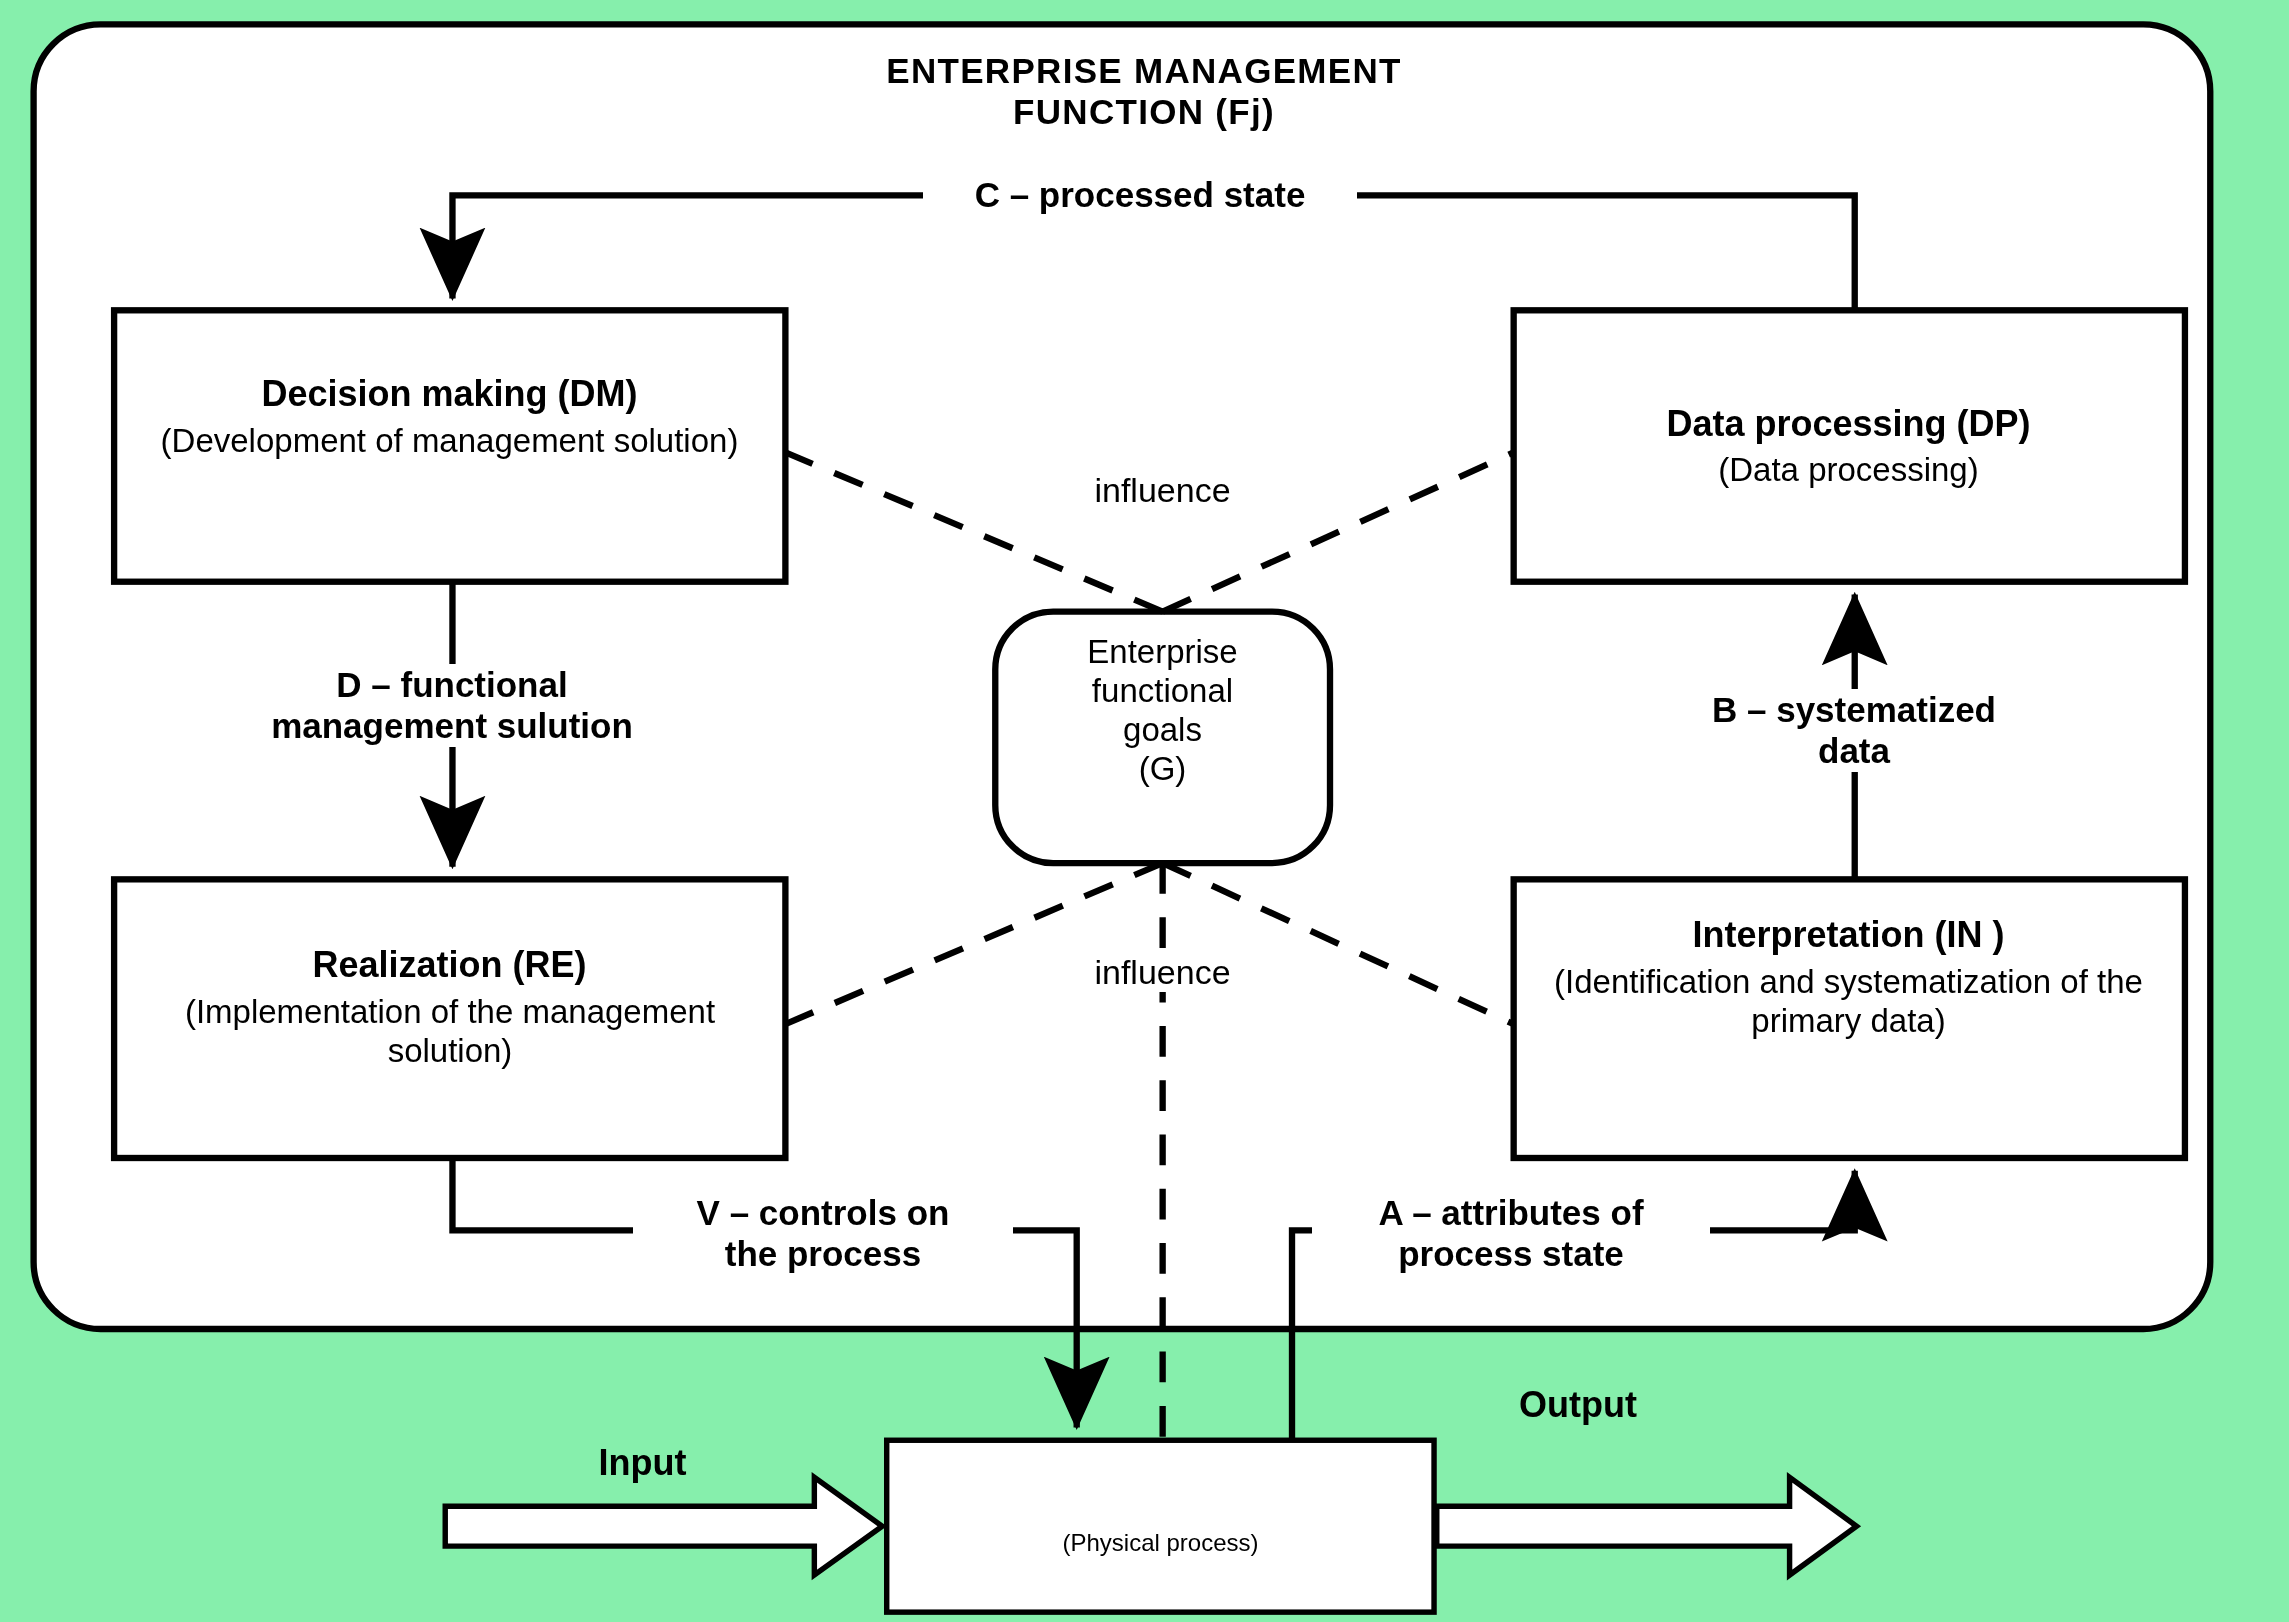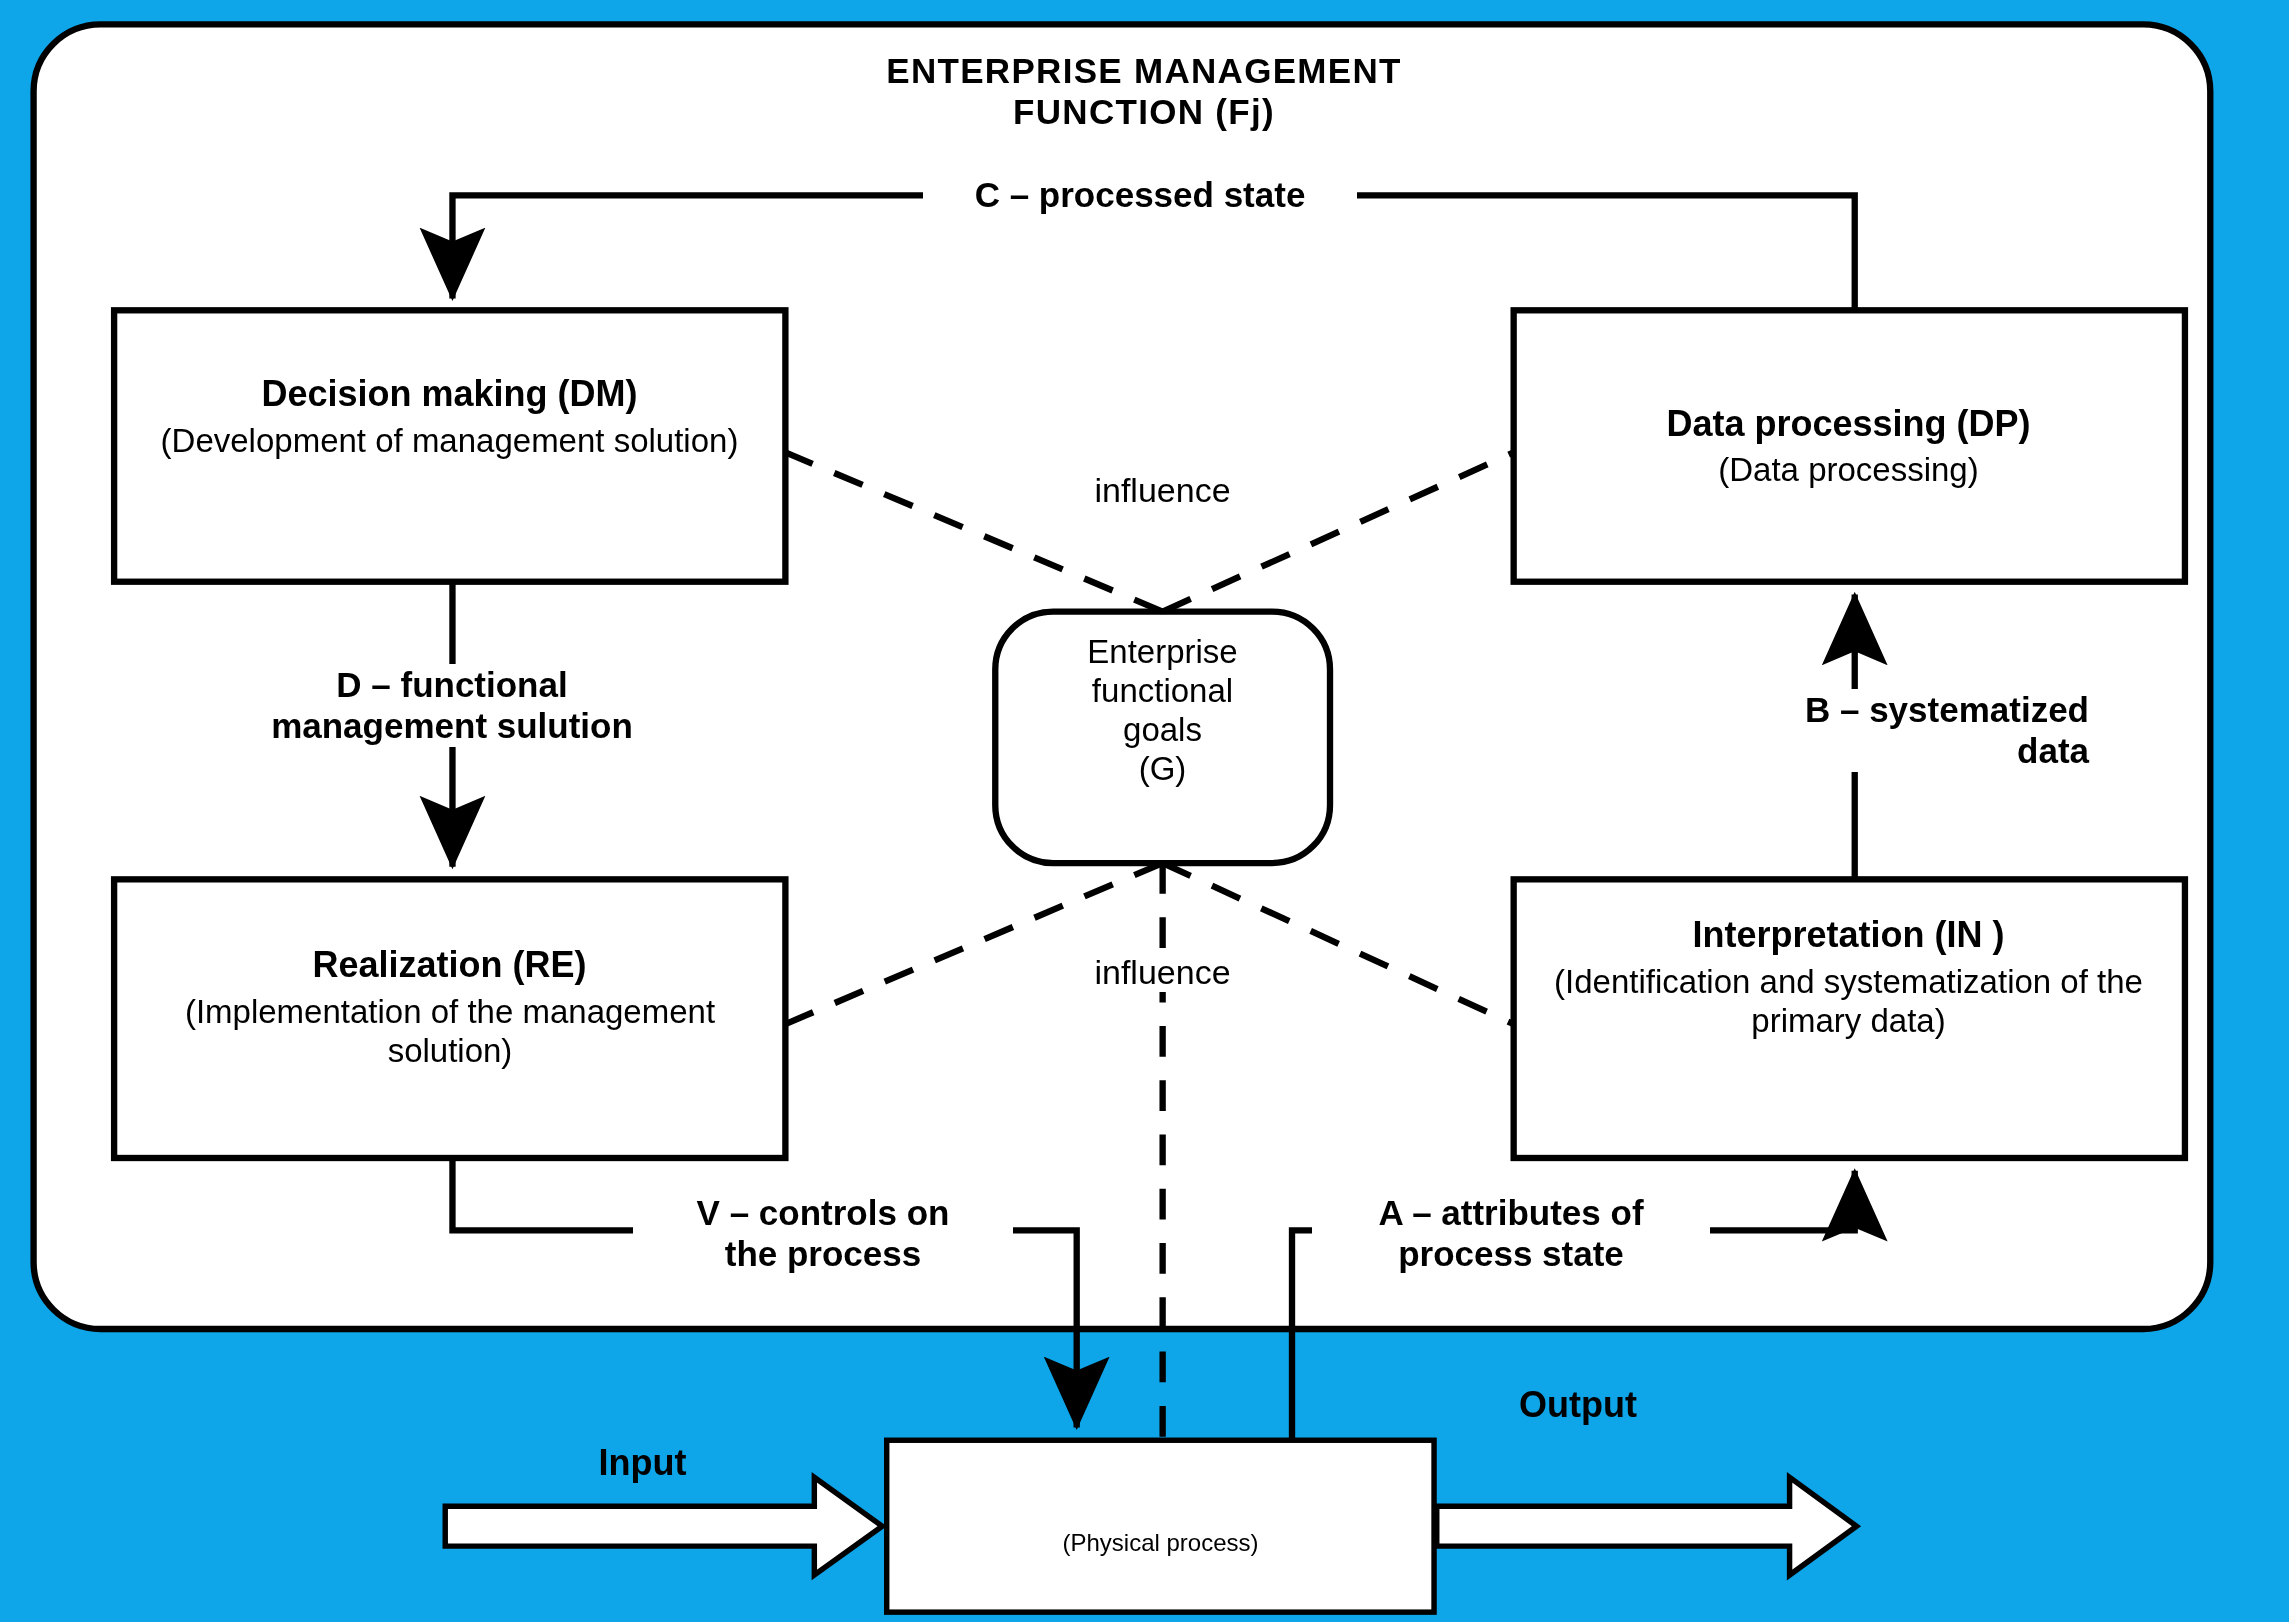--- a/index.html
+++ b/index.html
@@ -7,21 +7,21 @@
     padding: 0;
     background: #ffffff;
   }
   body {
     font-family: "Liberation Sans", sans-serif;
   }
   #stage {
     position: relative;
     width: 2290px;
     height: 1623px;
-    background: #0ea5e9;
+    background: #86efac;
     overflow: hidden;
   }
   svg.layer {
     position: absolute;
     top: 0; left: 0;
     width: 2290px;
     height: 1623px;
   }
   .lbl {
     position: absolute;
@@ -133,21 +133,21 @@
   <div class="lbl edge-lbl-thin lblbg" style="left:1027px; top:470px; width:271px;">influence</div>
 
   <div class="lbl goal-txt" style="left:1004px; top:633px; width:317px;">Enterprise
 functional
 goals
 (G)</div>
 
   <div class="lbl edge-lbl lblbg" style="left:167px; top:664px; width:570px;">D – functional
 management sulution</div>
 
-  <div class="lbl edge-lbl lblbg" style="left:1619px; top:689px; width:470px;text-align:right;">B – systematized
+  <div class="lbl edge-lbl lblbg" style="left:1619px; top:689px; width:470px;">B – systematized
 data</div>
 
   <div class="lbl box-title" style="left:123px; top:944px; width:653px;">Realization (RE)</div>
   <div class="lbl box-sub" style="left:145px; top:993px; width:610px;">(Implementation of the management solution)</div>
 
   <div class="lbl box-title" style="left:1522px; top:914px; width:653px;">Interpretation (IN )</div>
   <div class="lbl box-sub" style="left:1513px; top:963px; width:671px;">(Identification and systematization of the primary data)</div>
 
   <div class="lbl edge-lbl-thin lblbg" style="left:1027px; top:952px; width:271px;">influence</div>
 

